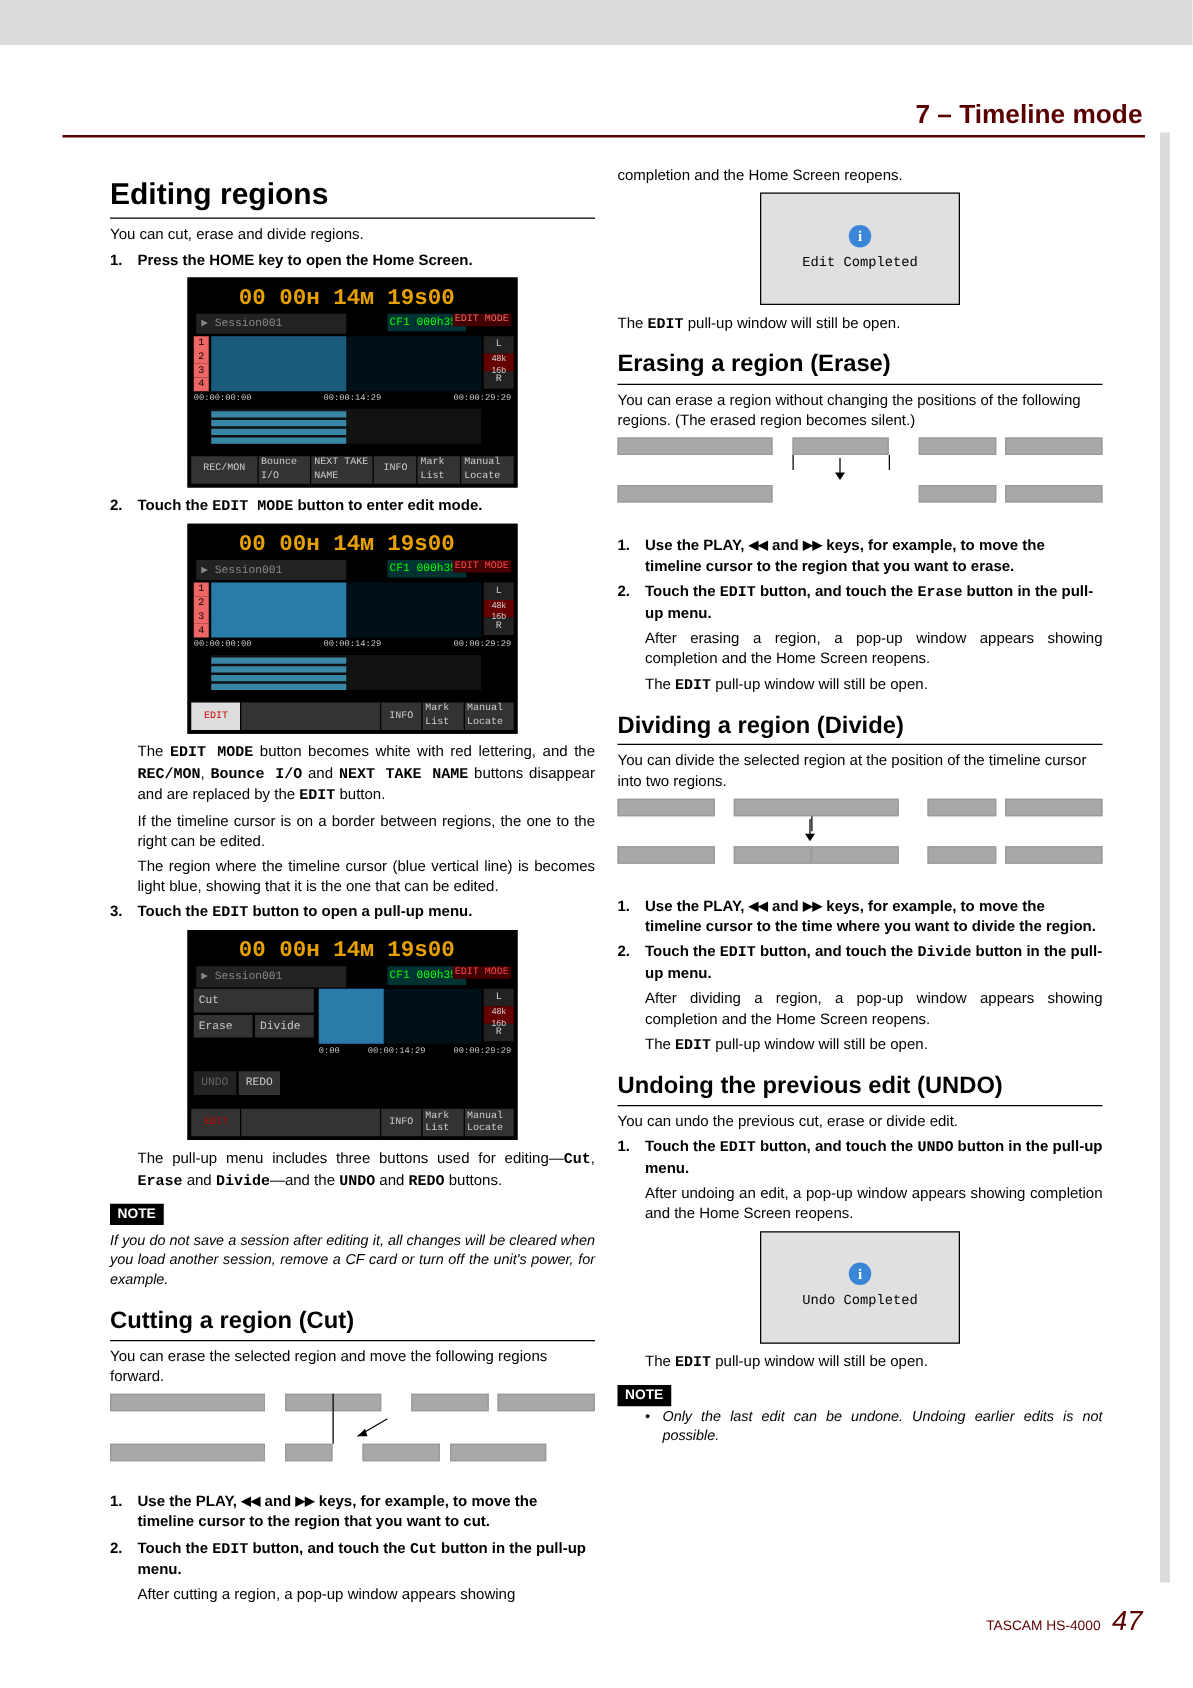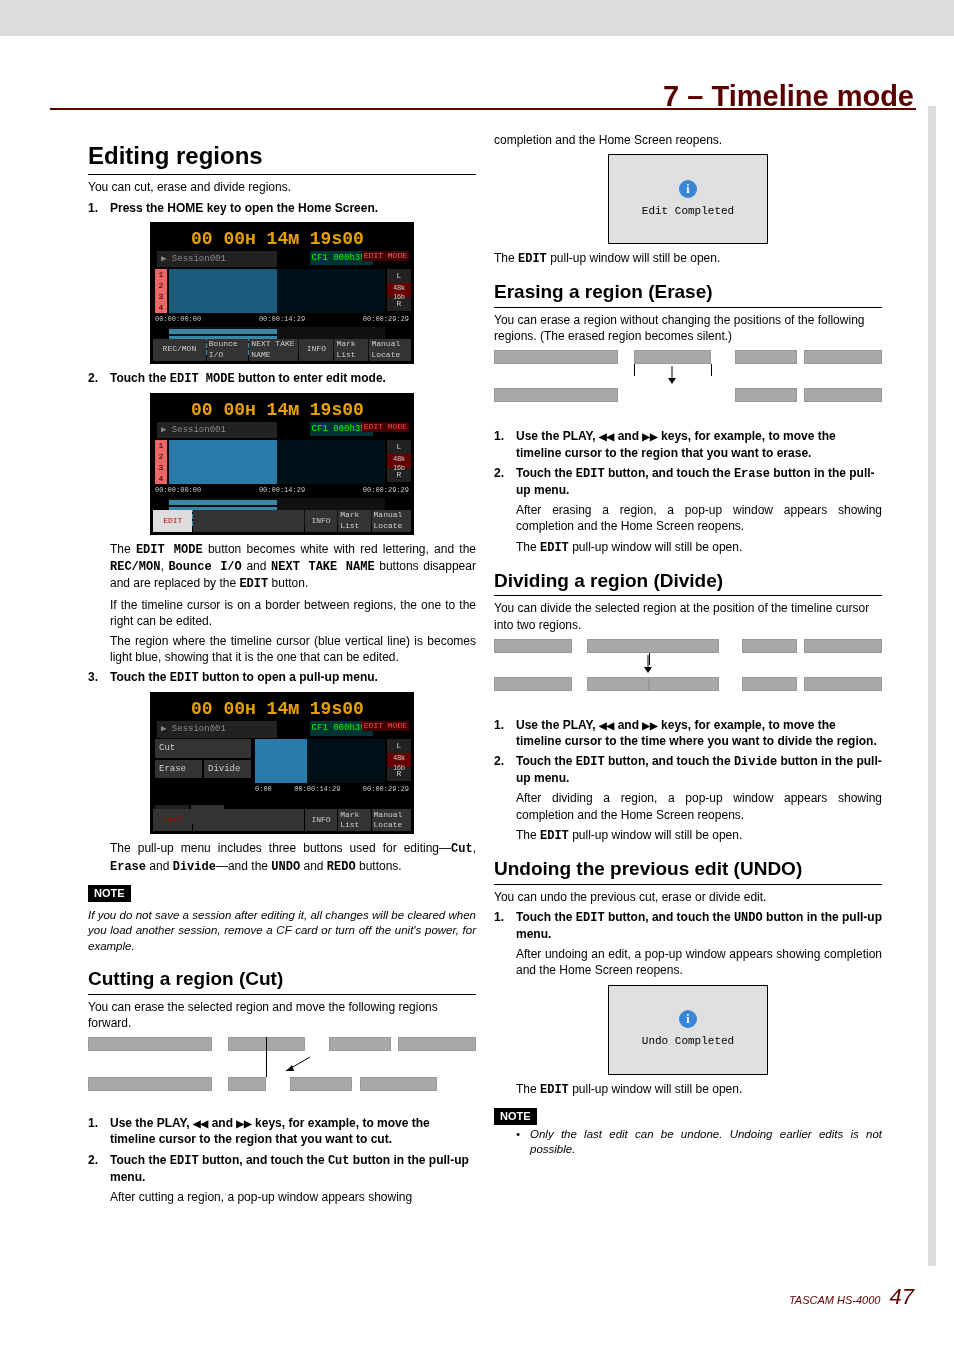--- a/index.html
+++ b/index.html
@@ -1,38 +1,38 @@
 <!DOCTYPE html>
 <html><head>
 <meta charset="utf-8">
 <style>
   * { box-sizing: border-box; margin: 0; padding: 0; }
   body { width: 954px; height: 1350px; font-family: "Myriad Pro", "Segoe UI", Arial, sans-serif; color: #000; position: relative; background:#fff;}
   .topbar { position:absolute; top:0; left:0; width:954px; height:36px; background:#dcdcdc;}
-  .chapter { position:absolute; top:80px; right:40px; color:#5a0000; font-weight:bold; font-size:29px;}
+  .chapter { position:absolute; top:80px; right:40px; color:#5a0000; font-weight:bold; font-size:21px;}
   .chapter::after { content:""; display:block; width:866px; height:2px; background:#5a0000; position:absolute; right:-2px; top:28px;}
   .col { position:absolute; width:388px; font-size:12px; line-height:1.35; }
   .col.left { left:88px; top:140px; }
   .col.right { left:494px; top:128px;}
   h2.sec { font-size:24px; font-weight:bold; margin-bottom:4px;}
   h2.sec::after { content:""; display:block; width:100%; height:1px; background:#000; margin-top:2px;}
   h3.sub { font-size:19px; font-weight:bold; margin-top:12px; margin-bottom:3px;}
   h3.sub::after { content:""; display:block; width:100%; height:1px; background:#000; margin-top:2px;}
   p { margin:4px 0;}
   .step { display:flex; margin:4px 0; font-weight:bold;}
   .step .num { width:22px; flex-shrink:0;}
   .step .txt { flex:1;}
   .step-body { margin-left:22px; font-weight:normal;}
   .justify { text-align:justify;}
   .lcd { font-family:"Courier New",monospace; font-weight:bold;}
   .note-tag { display:inline-block; background:#000; color:#fff; font-size:11px; font-weight:bold; padding:1px 6px; margin:6px 0 2px 0;}
   .note-text { font-style:italic; font-size:11.5px; text-align:justify;}
   .bullet { display:flex; margin-left:22px; font-style:italic; font-size:11.5px; text-align:justify;}
   .bullet::before { content:"•"; width:14px; flex-shrink:0;}
-  .screenshot { width:264px; height:142px; background:#000; margin:6px auto; position:relative; border:1px solid #000;}
+  .screenshot { width:264px; height:168px; background:#000; margin:6px auto; position:relative; border:1px solid #000;}
   .screenshot .tc { color:#e6a000; font-family:"Courier New",monospace; font-weight:bold; font-size:18px; position:absolute; top:4px; left:40px;}
   .screenshot .sess { position:absolute; top:28px; left:6px; color:#888; font-size:9px; font-family:"Courier New",monospace; background:#222; padding:2px 4px; width:120px;}
   .screenshot .cfbox { position:absolute; top:28px; right:40px; font-size:9px; font-family:"Courier New",monospace; color:#0f0; background:#033; padding:1px 2px;}
   .screenshot .modebox { position:absolute; top:28px; right:4px; font-size:8px; font-family:"Courier New",monospace; color:#e66; background:#400; padding:1px 2px; line-height:1;}
   .screenshot .tracks { position:absolute; top:46px; left:4px;}
   .screenshot .tracks div { width:12px; height:11px; background:#e66; color:#000; font-size:8px; font-family:"Courier New",monospace; text-align:center; line-height:11px; margin-bottom:0px;}
   .screenshot .wavearea { position:absolute; top:46px; left:18px; right:28px; height:44px; background:#001018;}
   .screenshot .wavearea .region { position:absolute; background:#1a5a7a; top:0; bottom:0;}
   .screenshot .ruler { position:absolute; top:92px; left:4px; right:4px; color:#ccc; font-size:7px; font-family:"Courier New",monospace; display:flex; justify-content:space-between;align-items:center;}
   .screenshot .bars { position:absolute; top:104px; left:18px; right:28px; height:28px; background:#111;}
@@ -46,21 +46,21 @@
   .popup .icon { width:18px; height:18px; border-radius:50%; background:#3a86d6; color:#fff; font-weight:bold; text-align:center; line-height:18px; font-family:serif;}
   .popup .msg { font-family:"Courier New",monospace; font-size:11px;}
   .regions-diagram { width:388px; height:72px; margin:6px 0; position:relative;}
   .regions-diagram .row { position:absolute; left:0; right:0; height:14px; display:flex;}
   .regions-diagram .row div { height:14px;}
   .regions-diagram .blk { background:#a8a8a8; border:1px solid #999;}
   .regions-diagram .gap { background:transparent;}
   .regions-diagram .tick { position:absolute; width:1px; background:#000;}
   .regions-diagram svg.arrow { position:absolute;}
   .footer { position:absolute; bottom:40px; right:40px; font-size:11px;}
-  .footer .brand { font-style:italic; color:#5a0000; margin-right:6px;}
+  .footer .brand { color:#5a0000; margin-right:6px;}
   .footer .pg { font-size:22px; font-style:italic; color:#5a0000;}
   .sidebar { position:absolute; right:18px; top:106px; width:8px; height:1160px; background:#dcdcdc;}
   .icon-seek { display:inline-block; font-size:10px; vertical-align:middle;}
 </style>
 </head>
 <body>
 
 <div class="topbar"></div>
 <div class="sidebar"></div>
 

